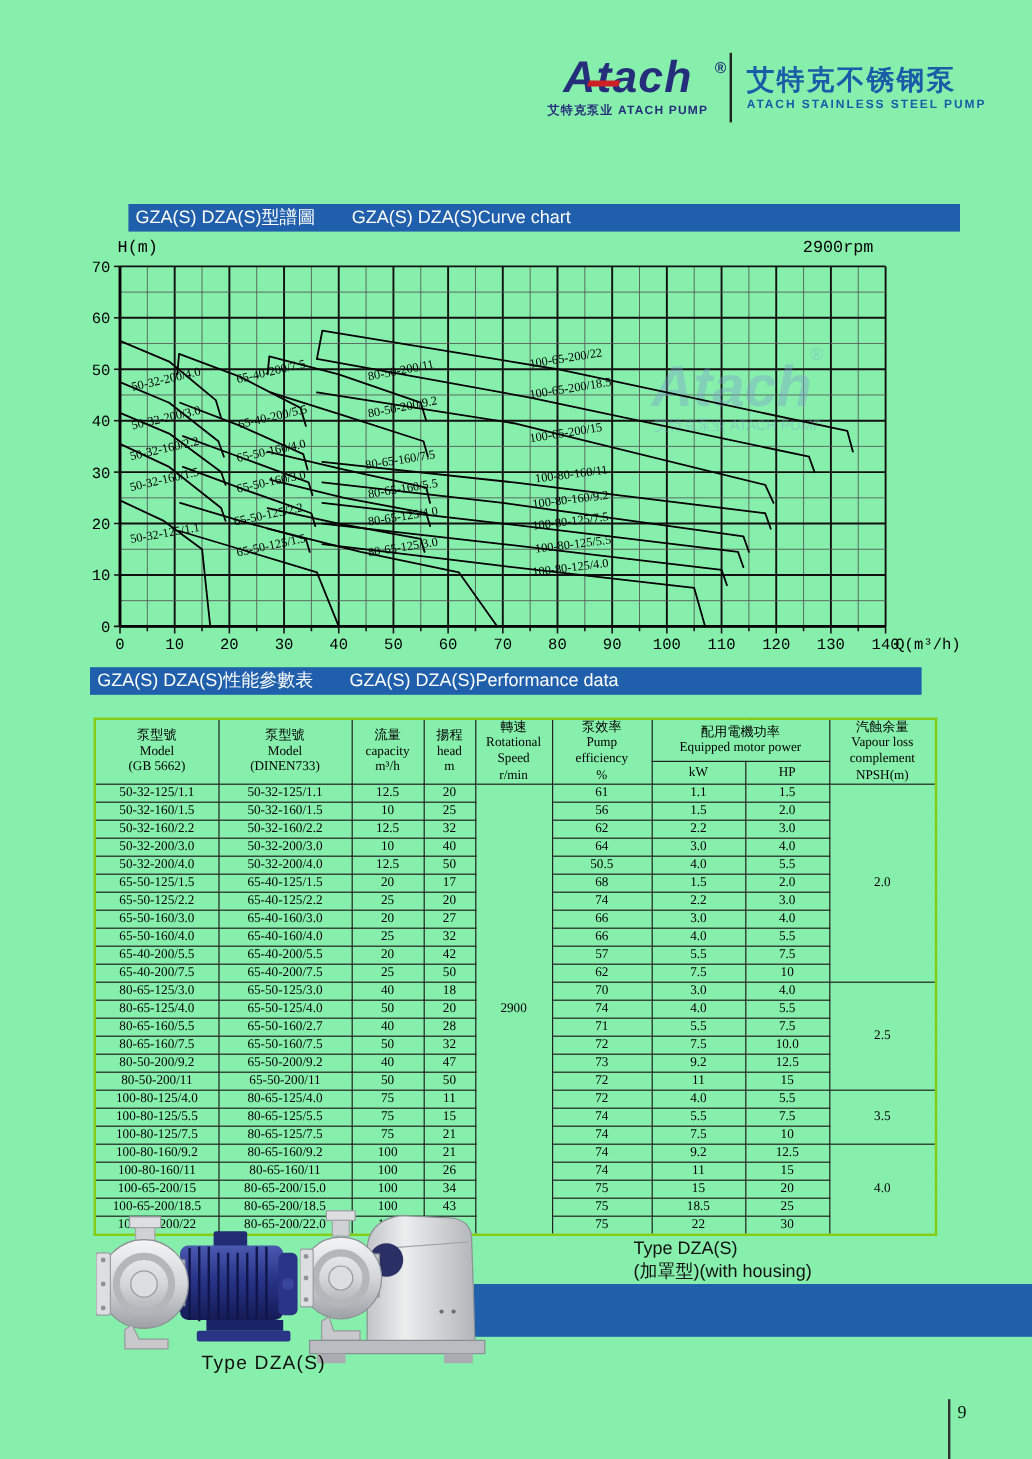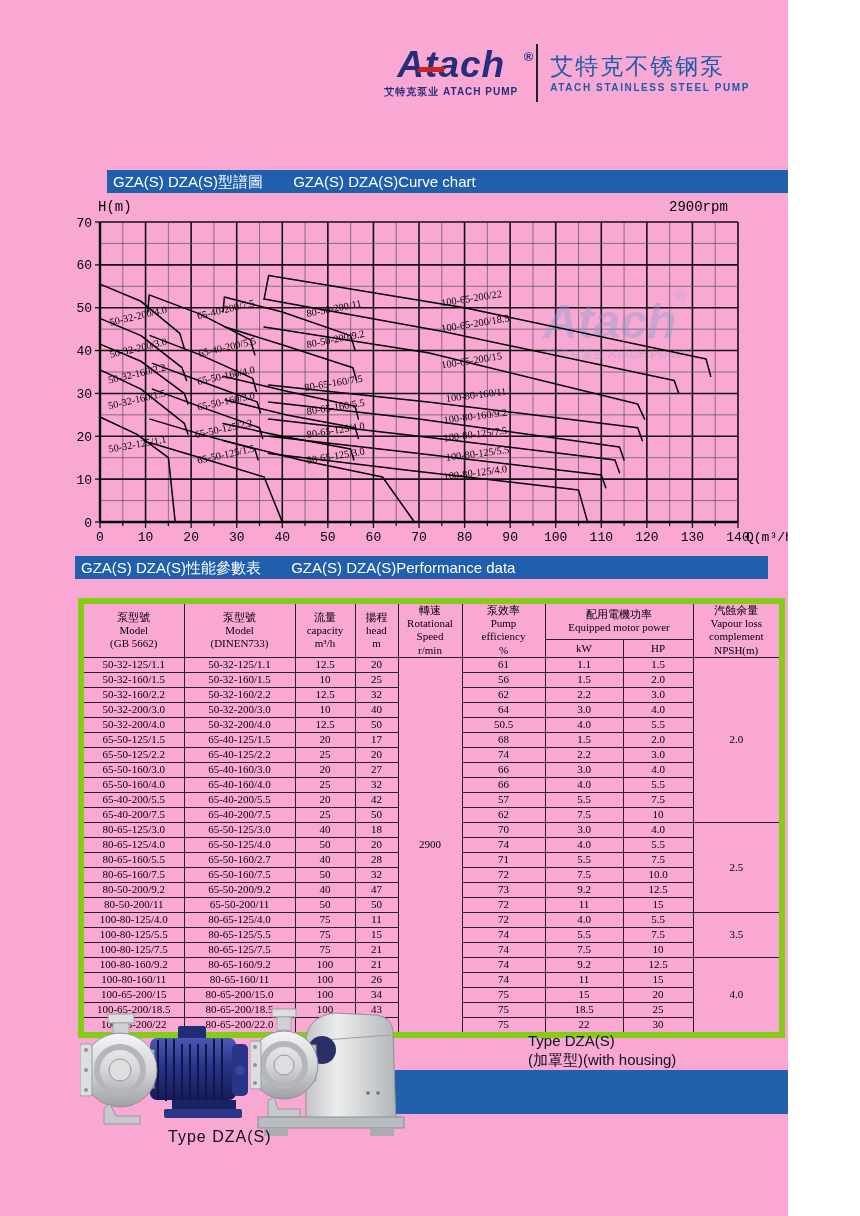--- a/index.html
+++ b/index.html
@@ -1,45 +1,45 @@
 <!DOCTYPE html>
 <html><head>
 <meta charset="utf-8">
 <style>
   html,body{margin:0;padding:0;}
   body{background:#ffffff;}
-  .page{position:relative;width:788px;height:1216px;background:#f9a8d4;overflow:hidden;
+  .page{position:relative;width:860px;height:1216px;background:#86efac;overflow:hidden;
         font-family:"Liberation Sans",sans-serif;}
   
   .logo{position:absolute;top:44px;right:38px;display:flex;align-items:center;}
   .logo-left{position:relative;text-align:center;padding-right:14px;}
   .wordmark{position:relative;font-family:"Liberation Sans",sans-serif;font-weight:bold;
             font-style:italic;font-size:37px;color:#252e7a;letter-spacing:1px;line-height:36px;}
   .wordmark .reg{position:absolute;top:-8px;right:-16px;font-size:13px;font-style:normal;color:#252e7a;}
   .redbar{position:absolute;left:34px;top:20px;width:26px;height:5px;background:#cd2127;transform:skewX(-18deg);}
   .logo-sub{font-size:10px;font-weight:bold;color:#252e7a;letter-spacing:1px;margin-top:2px;}
   .logo-div{width:2px;height:58px;background:#222;margin:0 12px 0 4px;}
   .logo-right{line-height:1.15;}
-  .logo-right-zh{font-size:23px;font-weight:normal;color:#1b5ca8;letter-spacing:2px;}
+  .logo-right-zh{font-size:23px;font-weight:bold;color:#1b5ca8;letter-spacing:2px;}
   .logo-right-en{font-size:10px;font-weight:bold;color:#1b5ca8;letter-spacing:1.6px;margin-top:3px;}
   
   .bar{position:absolute;left:75px;width:693px;height:23px;background:#1f5fac;color:#fff;
        font-size:15px;line-height:23px;padding-left:6px;box-sizing:border-box;white-space:nowrap;}
   .bar .sp{margin-right:26px;}
   
   .axis-note{position:absolute;font-family:"Liberation Mono",monospace;font-size:14px;color:#000;margin-left:14px;}
   svg text{user-select:none;}
   
   .tablewrap{position:absolute;left:78px;top:598px;}
   table.perf{border-collapse:collapse;table-layout:fixed;font-family:"Liberation Serif",serif;}
   table.perf th,table.perf td{border:1px solid #222;padding:0 2px;text-align:center;
        font-weight:normal;overflow:hidden;white-space:nowrap;}
   table.perf th{font-size:11px;line-height:1.2;}
   table.perf td{font-size:11px;height:14px;line-height:13px;}
-  table.perf{border:6px solid #84cc16;}
+  table.perf{border:2px solid #84cc16;}
   
   .bluebar{position:absolute;left:395px;top:1070px;width:465px;height:44px;background:#2160ab;}
   .caption{position:absolute;font-size:16px;color:#111;letter-spacing:1px;}
   .caption2{position:absolute;font-size:15px;color:#111;line-height:19px;}
   .pagefoot-line{position:absolute;left:790px;top:1166px;width:2px;height:50px;background:#333;}
   .pagefoot-num{position:absolute;left:798px;top:1170px;font-family:"Liberation Serif",serif;font-size:15px;color:#111;}
 </style>
 </head>
 <body>
 

